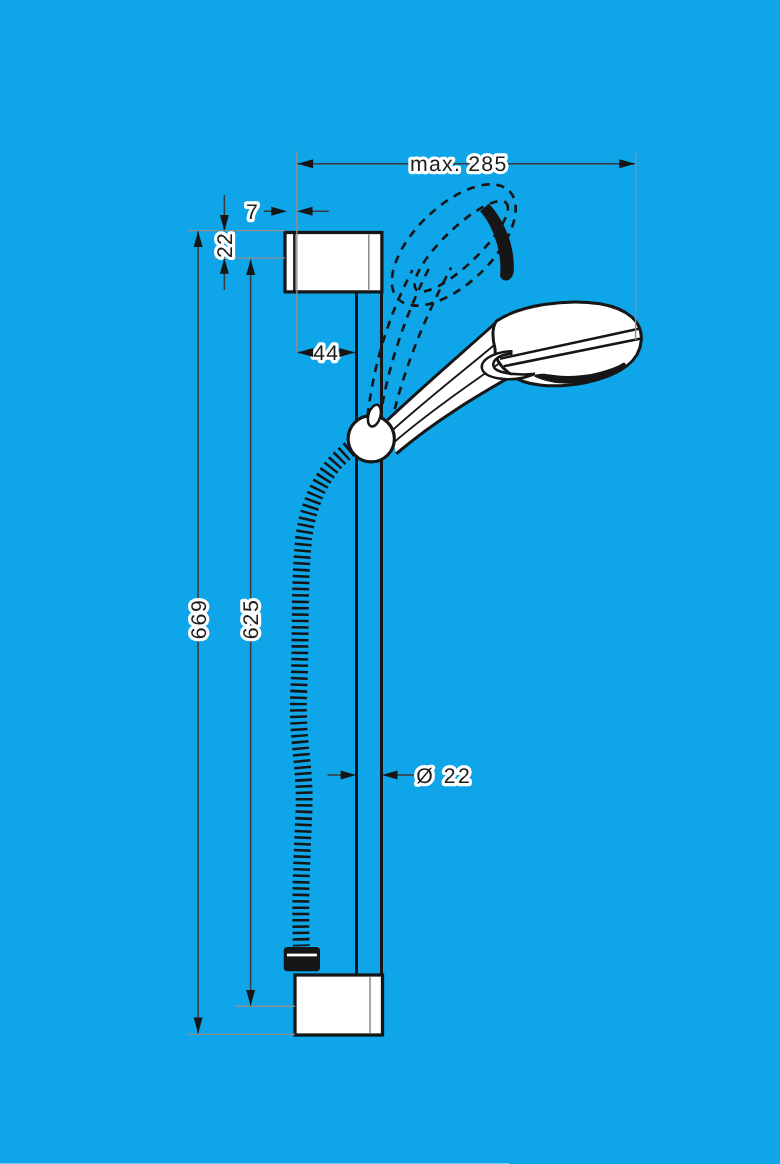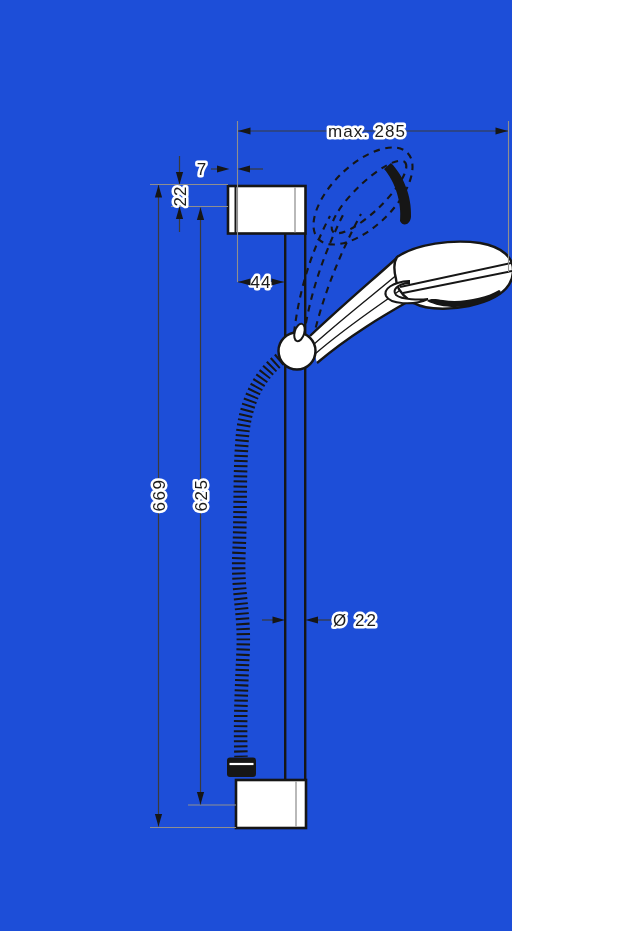--- a/index.html
+++ b/index.html
@@ -1,19 +1,19 @@
 <!DOCTYPE html>
 <html><head>
 <meta charset="utf-8">
 <style>
   html,body{margin:0;padding:0;background:#ffffff;}
   .page{
     position:relative;
-    width:512px;height:931px;
-    background:#1d4ed8;
+    width:624px;height:931px;
+    background:#0ea5e9;
     font-family:"Liberation Sans","DejaVu Sans",sans-serif;
     overflow:hidden;
   }
   svg{display:block;}
   text{
     font-family:"Liberation Sans","DejaVu Sans",sans-serif;
     font-size:17px;
     fill:#1c1c1c;
     paint-order:stroke;
     stroke:#ffffff;

